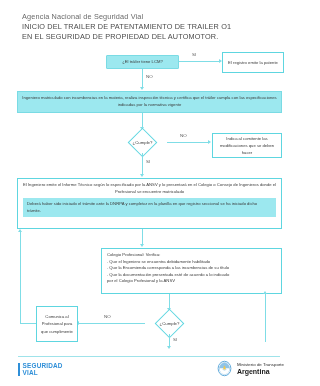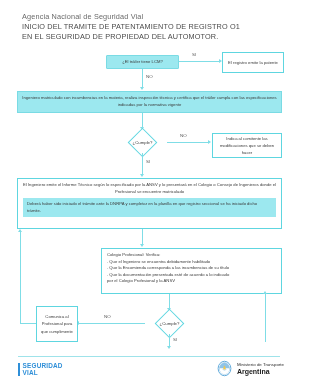--- a/index.html
+++ b/index.html
@@ -94,21 +94,21 @@
   .fr-txt .l1 { font-size: 4.4px; color: #2b2b2b; line-height: 6px; }
   .fr-txt .l2 { font-size: 7px; color: #1b1b1b; line-height: 8px; font-weight: bold; }
 </style>
 </head>
 <body>
 
 <div id="page">
 
   <div class="header">
     <div class="line1">Agencia Nacional de Seguridad Vial</div>
-    <div>INICIO DEL TRAMITE DE PATENTAMIENTO DE REGISTRO O1</div>
+    <div>INICIO DEL TRAILER DE PATENTAMIENTO DE TRAILER O1</div>
     <div>EN EL SEGURIDAD DE PROPIEDAD DEL AUTOMOTOR.</div>
   </div>
 
   <div class="node filled" style="left:106px; top:55px; width:73px; height:14px; border-radius:1px;">
     <span>¿El tráiler tiene LCM?</span>
   </div>
 
   <div class="ln hl" style="left:179px; top:61px; width:41px;"></div>
   <div class="arw arw-r" style="left:219px; top:58.6px;"></div>
   <div class="edge-lbl" style="left:192px; top:52px;">SI</div>

